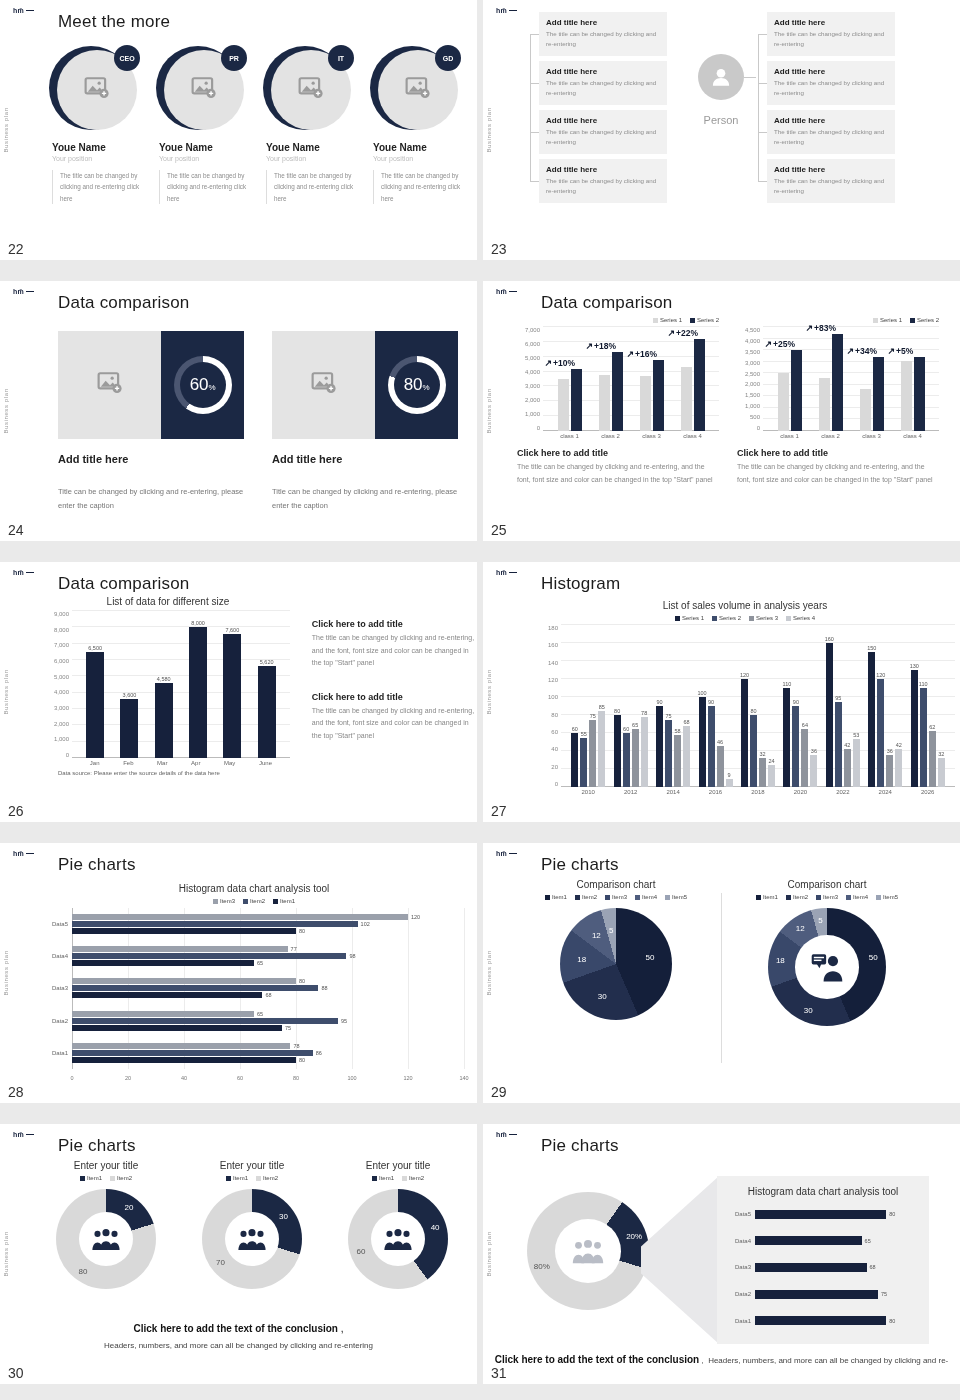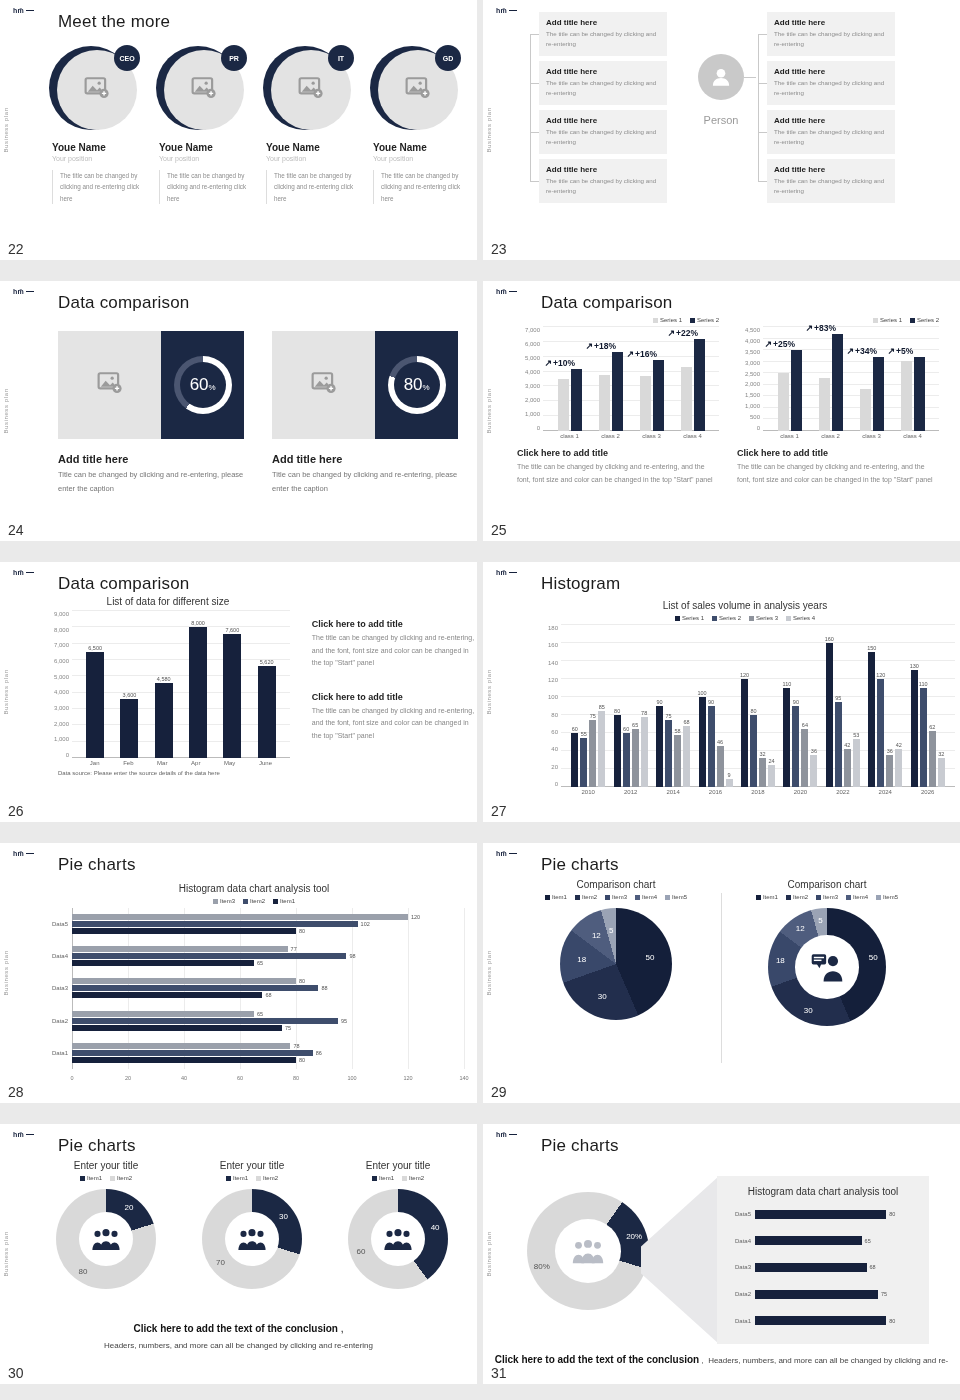--- a/index.html
+++ b/index.html
@@ -42,21 +42,21 @@
   .dc-row{display:flex;gap:28px;margin:18px 0 0 58px}
   .dc-card{width:186px}
   .dc-media{display:flex;height:108px}
   .dc-img{flex:1.25;background:#e4e4e4;display:flex;align-items:center;justify-content:center}
   .dc-navy{flex:1;background:#1b2844;display:flex;align-items:center;justify-content:center}
   .ring{position:relative;width:58px;height:58px;border-radius:50%;display:flex;align-items:center;justify-content:center}
   .ring::after{content:"";position:absolute;inset:6px;border-radius:50%;background:#1b2844}
   .ring .pct{position:relative;z-index:1;color:#fff;font-size:17px;font-weight:300}
   .ring .unit{font-size:8px}
   .dc-title{font-size:11px;font-weight:bold;color:#222;margin-top:14px}
-  .dc-cap{font-size:7.5px;color:#777;line-height:1.9;margin-top:3px}
+  .dc-cap{font-size:7.5px;color:#777;line-height:1.9;margin-top:20px}
   
   .chart{display:flex;flex-direction:column}
   .c-title{font-size:10px;color:#333;text-align:center;margin-bottom:4px}
   .c-legend{display:flex;justify-content:center;gap:8px;font-size:6px;color:#444;margin-bottom:4px;align-items:center}
   .c-legend.lg-right{justify-content:flex-end}
   .lg-item{display:flex;align-items:center;gap:2px}
   .lg-sw{width:5px;height:5px;display:inline-block}
   .vc-body{flex:1;display:flex;min-height:0}
   .vc-yaxis{width:26px;display:flex;flex-direction:column;justify-content:space-between;text-align:right;padding-right:3px;font-size:6px;color:#888;line-height:1}
   .vc-plot{flex:1;position:relative}

